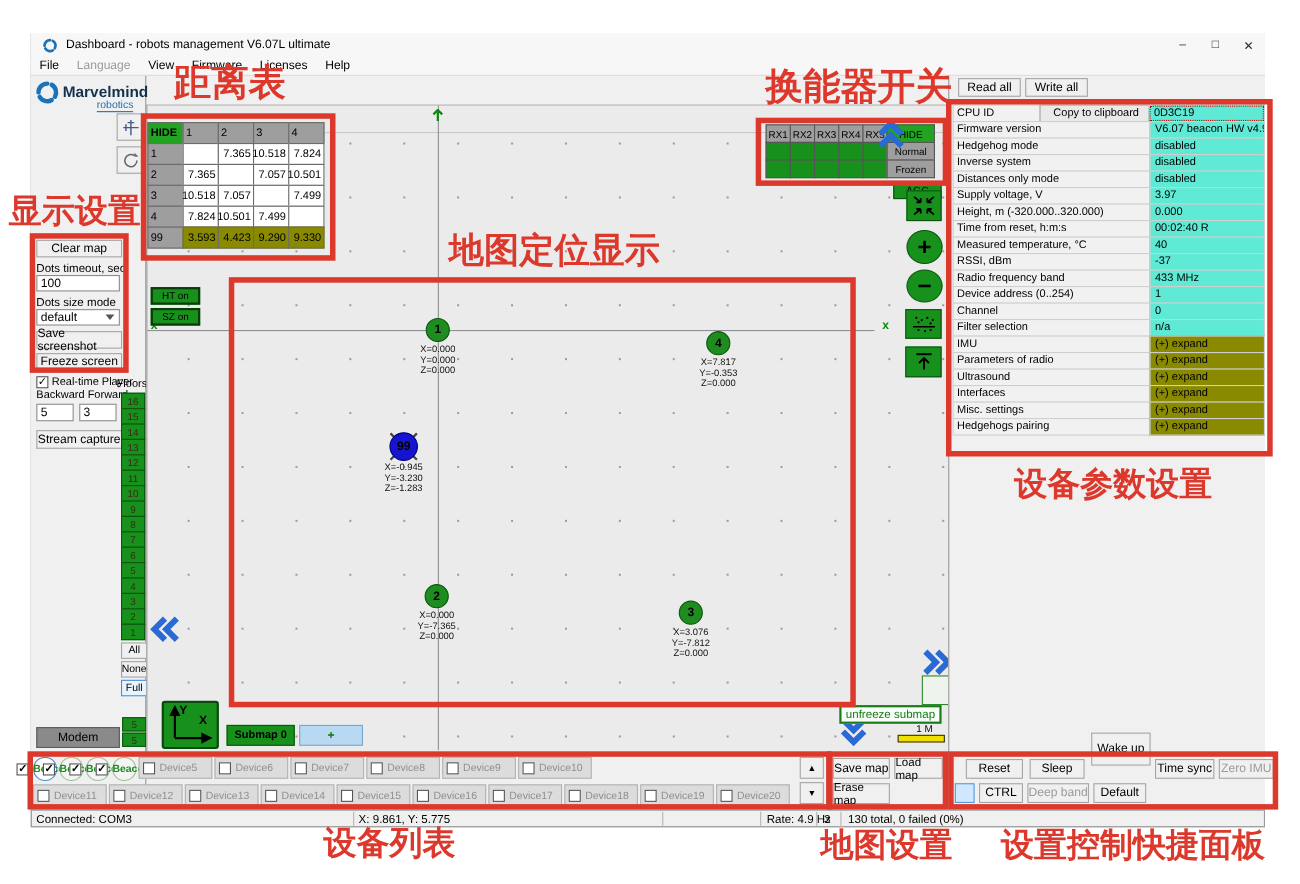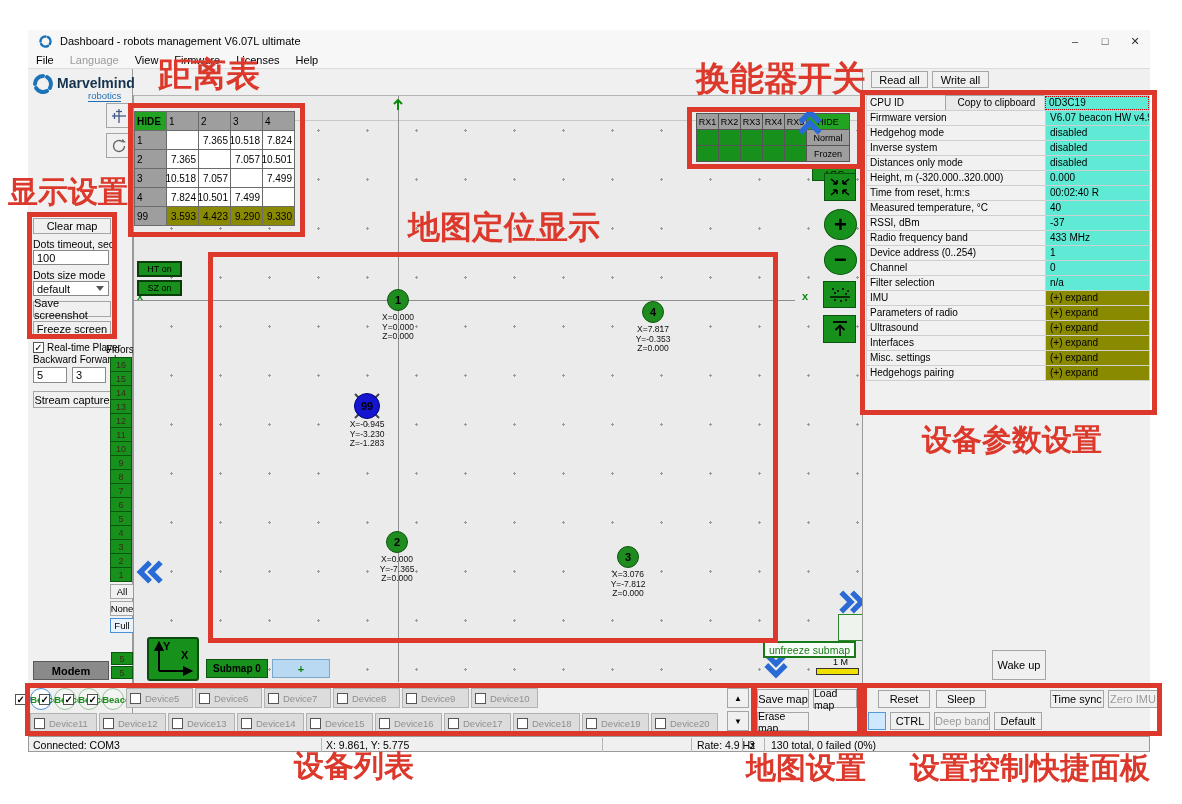--- a/index.html
+++ b/index.html
@@ -132,21 +132,21 @@
   <span class="abs" style="right:4px;top:4px;width:0;height:0;border-left:4px solid transparent;border-right:4px solid transparent;border-top:5px solid #555"></span>
 </div>
 <div class="abs btn" style="left:33px;top:301px;width:78px;height:16px">Save screenshot</div>
 <div class="abs btn" style="left:33px;top:321px;width:78px;height:16px">Freeze screen</div>
 <span class="abs cb checked" style="left:33px;top:342px">✓</span>
 <span class="abs" style="left:47px;top:342px;font-size:10px">Real-time Player</span>
 <span class="abs" style="left:33px;top:354px;font-size:10px">Backward Forward</span>
 <div class="abs input" style="left:33px;top:367px;width:34px;height:16px">5</div>
 <div class="abs input" style="left:72px;top:367px;width:34px;height:16px">3</div>
 <div class="abs btn" style="left:33px;top:391px;width:78px;height:17px">Stream capture</div>
-<div class="abs btn" style="left:33px;top:661px;width:76px;height:19px;background:#8a8a8a;font-weight:bold;border:1px solid #5a5a5a">Modem</div>
+<div class="abs btn" style="left:33px;top:661px;width:76px;height:19px;background:#8a8a8a;font-weight:normal;border:1px solid #5a5a5a">Modem</div>
 
 <span class="abs" style="left:106px;top:344px;font-size:10px">Floors</span>
 <div class="abs" style="left:110px;top:358px;width:24px">
     <div class="floor-cell">16</div>
     <div class="floor-cell">15</div>
     <div class="floor-cell">14</div>
     <div class="floor-cell">13</div>
     <div class="floor-cell">12</div>
     <div class="floor-cell">11</div>
     <div class="floor-cell">10</div>
@@ -416,20 +416,24 @@
       </div>
       <div class="p-row">
         <div class="p-label">Inverse system</div>
         <div class="p-value">disabled</div>
       </div>
       <div class="p-row">
         <div class="p-label">Distances only mode</div>
         <div class="p-value">disabled</div>
       </div>
       <div class="p-row">
+        <div class="p-label">Supply voltage, V</div>
+        <div class="p-value">3.97</div>
+      </div>
+      <div class="p-row">
         <div class="p-label">Height, m (-320.000..320.000)</div>
         <div class="p-value">0.000</div>
       </div>
       <div class="p-row">
         <div class="p-label">Time from reset, h:m:s</div>
         <div class="p-value">00:02:40   R</div>
       </div>
       <div class="p-row">
         <div class="p-label">Measured temperature, °C</div>
         <div class="p-value">40</div>
@@ -573,21 +577,21 @@
 <div class="abs btn" style="left:727px;top:711px;width:22px;height:20px;font-size:8px">
     <span>▼</span>
   </div>
 
 <div class="abs btn" style="left:757px;top:689px;width:52px;height:19px;font-size:11px">Save map</div>
 <div class="abs btn" style="left:813px;top:689px;width:44px;height:19px;font-size:10.5px">Load map</div>
 <div class="abs btn" style="left:757px;top:712px;width:52px;height:19px;font-size:10.5px">Erase map</div>
 
 <div class="abs btn" style="left:878px;top:690px;width:52px;height:18px">Reset</div>
 <div class="abs btn" style="left:936px;top:690px;width:50px;height:18px">Sleep</div>
-<div class="abs btn" style="left:992px;top:650px;width:54px;height:30px">Wake up</div>
+<div class="abs btn" style="left:992px;top:666px;width:54px;height:30px">Wake up</div>
 <div class="abs btn" style="left:1050px;top:690px;width:54px;height:18px">Time sync</div>
 <div class="abs btn disabled-txt" style="left:1108px;top:690px;width:50px;height:18px">Zero IMU</div>
 <div class="abs" style="left:868px;top:712px;width:18px;height:18px;background:#cfe8ff;border:1px solid #5599dd"></div>
 <div class="abs btn" style="left:890px;top:712px;width:40px;height:18px">CTRL</div>
 <div class="abs btn disabled-txt" style="left:934px;top:712px;width:56px;height:18px">Deep band</div>
 <div class="abs btn" style="left:994px;top:712px;width:48px;height:18px">Default</div>
 
 <div class="abs statusbar">
   <span class="status-txt" style="left:4px">Connected: COM3</span>
   <div class="status-div" style="left:292px"></div>

